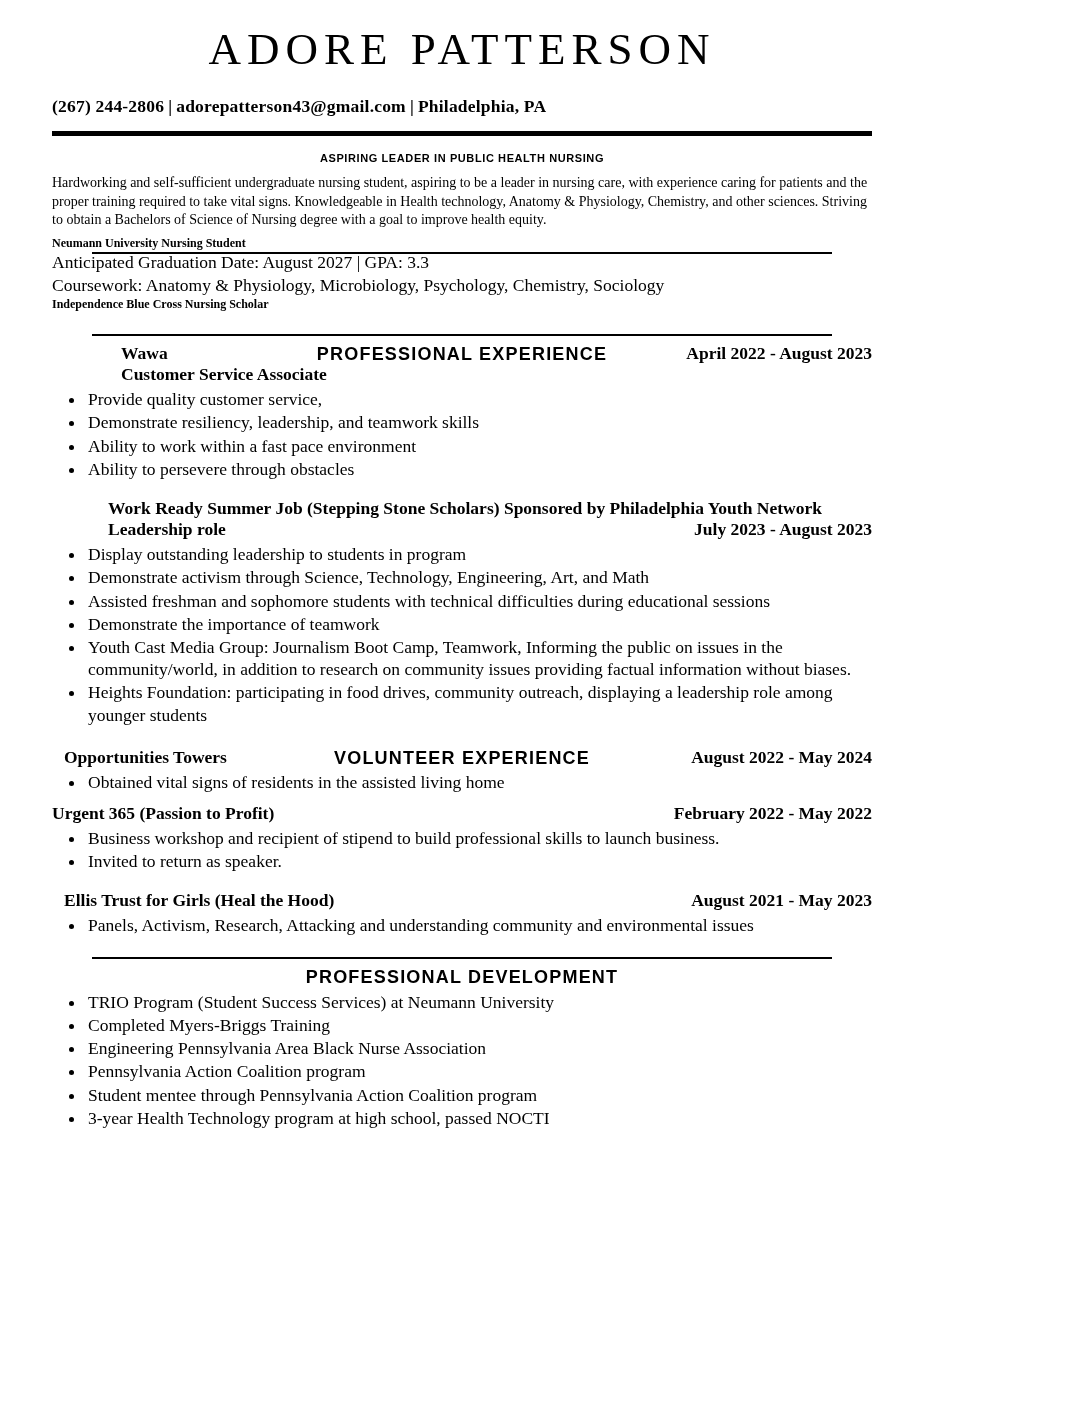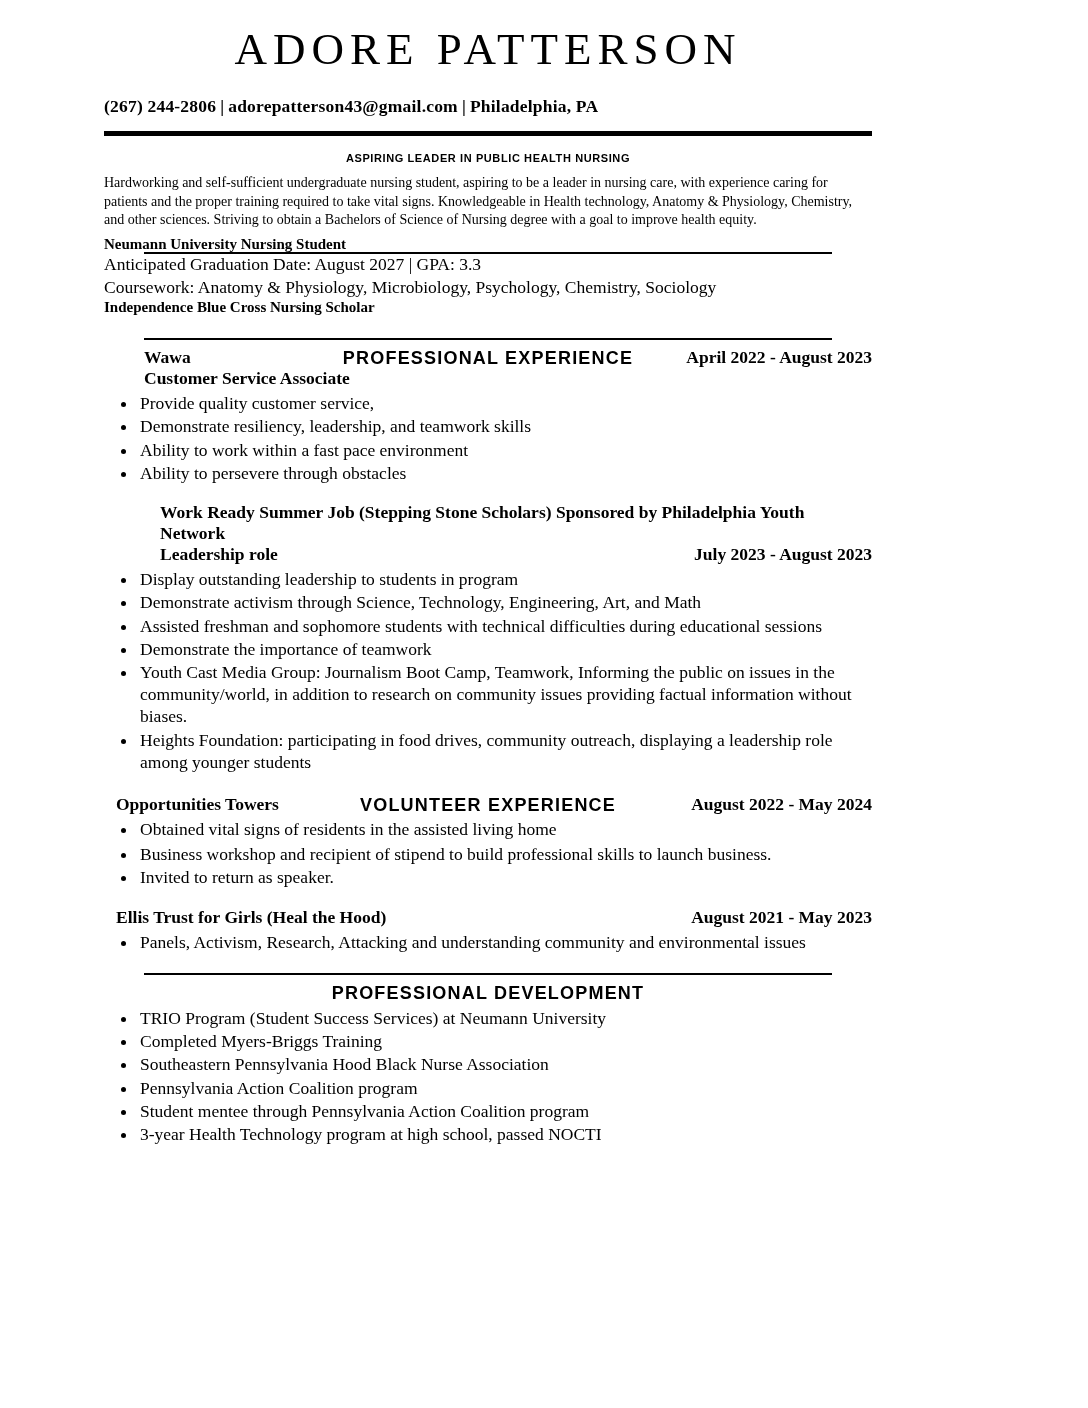--- a/index.html
+++ b/index.html
@@ -12,21 +12,21 @@
     width: 1088px;
     height: 1408px;
     font-family: "Liberation Serif", serif;
     color: #000000;
     position: relative;
     overflow: hidden;
   }
   .page {
     width: 960px;
     height: 1408px;
-    padding: 14px 88px 0 104px;
+    padding: 14px 88px 0 52px;
     position: relative;
   }
 
   
   .name {
     text-align: center;
     font-family: "Liberation Serif", serif;
     font-size: 45px;
     font-weight: 400;
     letter-spacing: 6px;
@@ -104,23 +104,23 @@
   }
   ul.bullets li {
     font-size: 17.5px;
     line-height: 1.27;
     margin: 0 0 1px 0;
     padding-left: 2px;
   }
 
   .edu-block { margin-top: -18px; }
   .edu-line { font-size: 17.5px; line-height: 1.32; }
-  .edu-bold { font-weight: bold; font-size: 15px; }
-
-  .indent-1 { margin-left: 40px; }
+  .edu-bold { font-weight: bold; font-size: 12px; }
+
+  .indent-1 { margin-left: 69px; }
   .indent-2 { margin-left: 56px; }
   .indent-3 { margin-left: 12px; }
 
   .neg-top { margin-top: -22px; }
   .sm-gap { margin-top: 10px; }
   .md-gap { margin-top: 18px; }
   .lg-gap { margin-top: 20px; }
 </style>
 </head>
 <body>
@@ -186,39 +186,43 @@
   </div>
 
   <div class="row neg-top">
     <div class="entry-title indent-3">Opportunities Towers</div>
     <div class="date">August 2022 - May 2024</div>
   </div>
   <ul class="bullets">
     <li>Obtained vital signs of residents in the assisted living home</li>
   </ul>
 
+  <div class="row sm-gap">
+    <div class="entry-title">Urgent 365 (Passion to Profit)</div>
+    <div class="date">February 2022 - May 2022</div>
+  </div>
   <ul class="bullets">
     <li>Business workshop and recipient of stipend to build professional skills to launch business.</li>
     <li>Invited to return as speaker.</li>
   </ul>
 
   <div class="row md-gap">
     <div class="entry-title indent-3">Ellis Trust for Girls (Heal the Hood)</div>
     <div class="date">August 2021 - May 2023</div>
   </div>
   <ul class="bullets">
     <li>Panels, Activism, Research, Attacking and understanding community and environmental issues</li>
   </ul>
 
   <div class="section-head-wrap lg-gap">
     <div class="section-rule"></div>
     <div class="section-title">PROFESSIONAL DEVELOPMENT</div>
   </div>
   <ul class="bullets sm-gap">
     <li>TRIO Program (Student Success Services) at Neumann University</li>
     <li>Completed Myers-Briggs Training</li>
-    <li>Southeastern Pennsylvania Hood Black Nurse Association</li>
+    <li>Engineering Pennsylvania Area Black Nurse Association</li>
     <li>Pennsylvania Action Coalition program</li>
     <li>Student mentee through Pennsylvania Action Coalition program</li>
     <li>3-year Health Technology program at high school, passed NOCTI</li>
   </ul>
 
 </div>
 
 </body></html>

